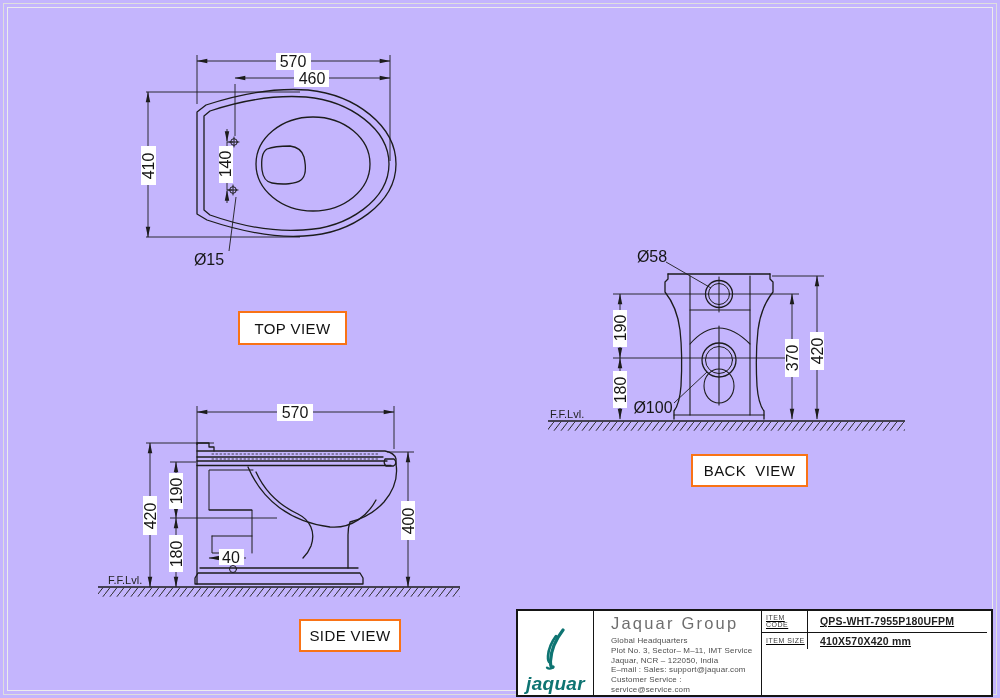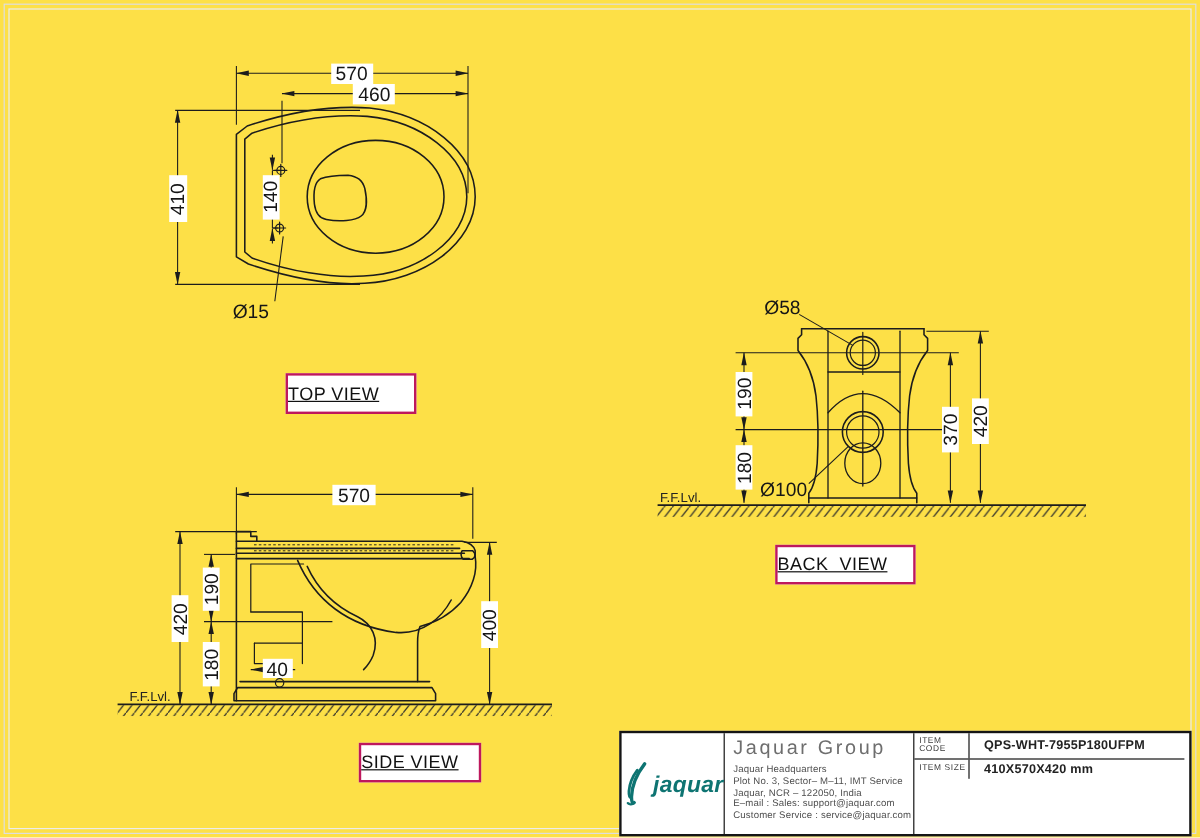--- a/index.html
+++ b/index.html
@@ -1,33 +1,33 @@
 <!DOCTYPE html>
 <html><head>
 <meta charset="utf-8">
 <style>
   html,body{margin:0;padding:0;background:#fff;}
-  .sheet{position:relative;width:1000px;height:698px;background:#fde047;overflow:hidden;
+  .sheet{position:relative;width:1000px;height:698px;background:#c4b5fd;overflow:hidden;
          font-family:"Liberation Sans",sans-serif;}
   .sheet svg.draw{position:absolute;left:0;top:0;}
   .dimtxt{font-family:"Liberation Sans",sans-serif;font-size:16px;font-weight:500;fill:#161616;}
   .fftxt{font-family:"Liberation Sans",sans-serif;font-size:11px;font-weight:500;fill:#222;}
-  .vlabel{position:absolute;border:2px solid #be185d;background:#fff;display:flex;align-items:center;
-          font-size:15px;font-weight:500;letter-spacing:.4px;color:#111;white-space:pre;text-decoration:underline;}
+  .vlabel{position:absolute;border:2px solid #f97316;background:#fff;display:flex;align-items:center;
+          justify-content:center;font-size:15px;font-weight:500;letter-spacing:.4px;color:#111;white-space:pre;}
   
   .tb{position:absolute;left:516px;top:609px;width:473px;height:84px;border:2px solid #151515;background:#fff;}
   .tb .cell{position:absolute;top:0;height:100%;box-sizing:border-box;}
-  .logoCell{left:0;width:86px;border-right:1.4px solid #151515;display:flex;flex-direction:row;
+  .logoCell{left:0;width:76px;border-right:1.4px solid #151515;display:flex;flex-direction:column;
             align-items:center;justify-content:flex-end;padding-top:2px;}
   .logoWord{font-size:19px;font-weight:700;font-style:italic;letter-spacing:.3px;color:#0e7472;margin-top:1px;}
   .companyCell{left:86px;width:158px;border-right:1.4px solid #151515;padding:3px 0 0 7px;box-sizing:border-box;}
   .companyName{font-size:16.5px;letter-spacing:2.2px;color:#6e6e6e;font-weight:400;}
   .addr{margin-top:3px;font-size:8px;line-height:9.8px;color:#4e4e4e;letter-spacing:.15px;}
   .rightCol{position:absolute;left:244px;top:0;width:225px;height:100%;display:flex;flex-direction:column;}
-  .tbRow{display:flex;box-sizing:border-box;border-bottom:1.4px solid #151515;}
+  .tbRow{display:flex;box-sizing:border-box;border-bottom:1.4px solid #151515;text-decoration:underline;}
   .tbRow:last-child{border-bottom:none;}
   .tbLab{width:46px;border-right:1.4px solid #151515;box-sizing:border-box;display:flex;align-items:center;
          padding-left:4px;font-size:7px;letter-spacing:.5px;color:#3a3a3a;}
   .tbVal{flex:1;display:flex;align-items:center;padding-left:12px;font-size:10.5px;font-weight:700;
          color:#222;letter-spacing:.2px;}
   .tbTol{flex:1;display:flex;align-items:center;justify-content:center;font-size:9px;color:#1c1c1c;letter-spacing:.1px;}
 </style>
 </head>
 <body>
 
@@ -197,41 +197,41 @@
     <rect x="548" y="421.7" width="357" height="9" fill="url(#hatch)"></rect>
   </g>
 </svg>
 
 <div class="vlabel" style="left:238px;top:311px;width:105px;height:30px">
   <span>TOP VIEW</span>
 </div>
 <div class="vlabel" style="left:299px;top:619px;width:98px;height:29px">
   <span>SIDE VIEW</span>
 </div>
-<div class="vlabel" style="left:646px;top:454px;width:113px;height:29px">
+<div class="vlabel" style="left:691px;top:454px;width:113px;height:29px">
   <span>BACK  VIEW</span>
 </div>
 
 <div class="tb">
   <div class="cell logoCell">
     <svg width="34" height="44" viewBox="0 0 30 44">
       <path d="M22,2 C15,11 10,22 9.5,33 C9.3,38 10.5,40.5 12,39" stroke="#0e7472" stroke-width="3.2" fill="none" stroke-linecap="round"></path>
       <path d="M15,8 C10.5,14 7.5,21 7,28 C6.8,31.5 7.5,34 9,34.5" stroke="#0e7472" stroke-width="2.6" fill="none" stroke-linecap="round"></path>
       <path d="M12,39 C10.2,41 7.6,41.2 6,39.6" stroke="#0e7472" stroke-width="2.3" fill="none" stroke-linecap="round"></path>
     </svg>
     <div class="logoWord">jaquar</div>
   </div>
   <div class="cell companyCell">
     <div class="companyName">Jaquar Group</div>
     <div class="addr">
-      <div>Jaquar Headquarters</div>
+      <div>Global Headquarters</div>
       <div>Plot No. 3, Sector– M–11, IMT Service</div>
       <div>Jaquar, NCR – 122050, India</div>
       <div>E–mail : Sales: support@jaquar.com</div>
-      <div>Customer Service : service@jaquar.com</div>
+      <div>Customer Service : service@service.com</div>
     </div>
   </div>
   <div class="rightCol">
     <div class="tbRow" style="height:21.5px">
       <div class="tbLab">ITEM CODE</div>
       <div class="tbVal">QPS-WHT-7955P180UFPM</div>
     </div>
     <div class="tbRow" style="height:16px">
       <div class="tbLab">ITEM SIZE</div>
       <div class="tbVal">410X570X420 mm</div>

